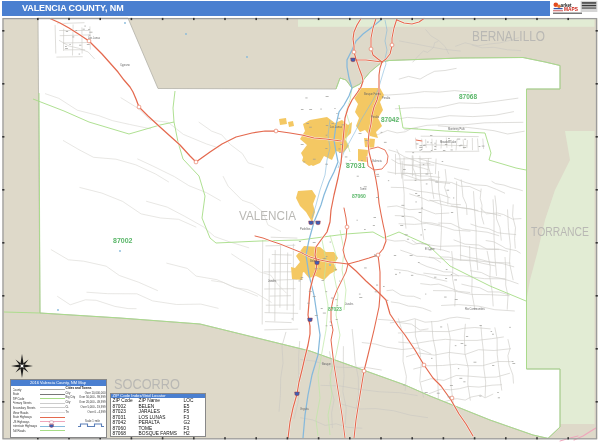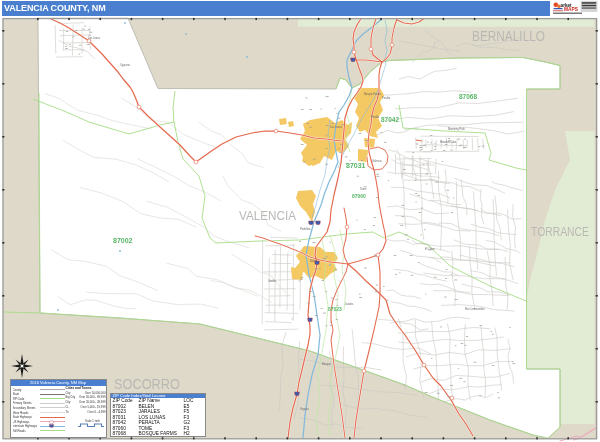--- a/index.html
+++ b/index.html
@@ -1,18 +1,18 @@
 <!DOCTYPE html>
 <html><head><meta charset="utf-8"><style>
 * { margin:0; padding:0; box-sizing:border-box; }
 body { width:600px; height:442px; background:#fff; position:relative; overflow:hidden;
        font-family:"Liberation Sans", sans-serif; }
 #map { position:absolute; left:0; top:0; }
 #hdr { position:absolute; left:2px; top:1px; width:548px; height:14.5px; background:#4a7fd0;
-       color:#fff; font-size:9px; font-weight:bold; line-height:15px; letter-spacing:-0.1px; padding-left:2px; }
+       color:#fff; font-size:9px; font-weight:bold; line-height:15px; letter-spacing:-0.1px; padding-left:20px; }
 #logo { position:absolute; left:552px; top:0px; width:46px; height:15px; }
 .box { position:absolute; background:#fff; border:0.5px solid #888; }
 #legend { left:9.5px; top:379px; width:97px; height:59px; }
 #legend .bar, #ztab .bar { background:#4a7fd0; color:#fff; text-align:center; }
 #legend .bar { font-size:4px; line-height:5.8px; height:5.8px; }
 #ztab { left:109.5px; top:392.5px; width:96px; height:44.5px; }
 #ztab .bar { font-size:4.2px; line-height:4.6px; height:4.6px; text-align:left; padding-left:2px; }
 #ztab table { border-collapse:collapse; width:100%; }
 #ztab td { font-size:4.8px; line-height:5.5px; padding:0 0 0 2px; color:#111; white-space:nowrap; }
 .lrow { display:flex; align-items:center; height:4.6px; }

